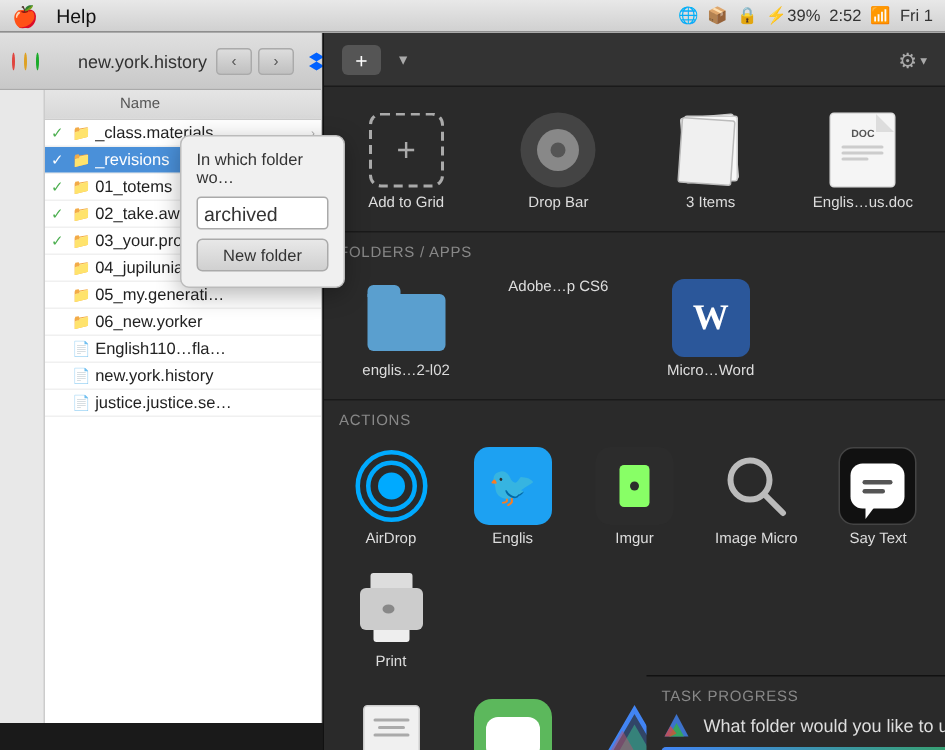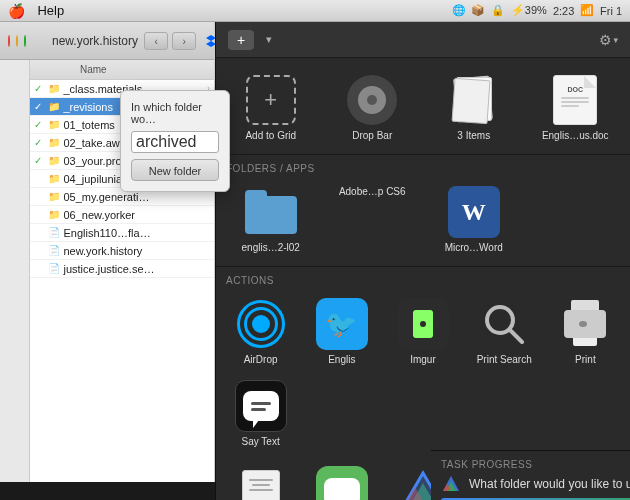--- a/index.html
+++ b/index.html
@@ -52,21 +52,21 @@
 
     .finder-statusbar { position: absolute; bottom: 0; width: 215px; height: 20px; background: linear-gradient(to bottom, #e0e0e0, #d0d0d0); border-top: 1px solid #bbb; display: flex; align-items: center; padding: 0 8px; font-size: 10px; color: #555; }
 
     
     .folder-popover {
       position: absolute; top: 90px; left: 120px; z-index: 50;
       background: #f0f0f0; border: 1px solid #bbb; border-radius: 6px;
       box-shadow: 0 4px 16px rgba(0,0,0,0.3); padding: 10px; width: 110px;
     }
     .folder-popover-title { font-size: 11px; color: #333; margin-bottom: 6px; }
-    .folder-popover-input { width: 100%; height: 22px; border: 1px solid #aaa; border-radius: 3px; background: #fff; font-size: 16px; padding: 0 4px; color: #333; margin-bottom: 6px; }
+    .folder-popover-input { width: 100%; height: 22px; border: 1px solid #aaa; border-radius: 3px; background: #fff; font-size: 13px; padding: 0 4px; color: #333; margin-bottom: 6px; }
     .folder-popover-btn { width: 100%; height: 22px; background: linear-gradient(to bottom, #e8e8e8, #d0d0d0); border: 1px solid #aaa; border-radius: 4px; font-size: 11px; color: #333; cursor: pointer; text-align: center; line-height: 22px; }
 
     
     .dropzone-panel {
       position: absolute; top: 22px; left: 215px; width: 415px; height: 478px;
       background: #2a2a2a; border-left: 1px solid #111;
     }
 
     
     .dz-header {
@@ -192,21 +192,21 @@
 <div class="menubar">
   <div class="menubar-left">
     <span class="menubar-apple">🍎</span>
     <span class="menubar-item">Help</span>
   </div>
   <div class="menubar-right">
     <span>🌐</span>
     <span>📦</span>
     <span>🔒</span>
     <span>⚡39%</span>
-    <span>2:23</span>
+    <span>2:52</span>
     <span>📶</span>
     <span>Fri 1</span>
   </div>
 </div>
 
 <div class="finder-window">
   <div class="finder-toolbar">
     <div class="finder-toolbar-btn btn-close"></div>
     <div class="finder-toolbar-btn btn-min"></div>
     <div class="finder-toolbar-btn btn-max"></div>
@@ -412,48 +412,48 @@
     </div>
     <div class="dz-item">
       <div class="dz-icon">
         <div class="icon-imgsearch">
           <svg width="48" height="48" viewBox="0 0 48 48">
             <circle cx="20" cy="20" r="13" stroke="#bbb" stroke-width="4" fill="none"></circle>
             <line x1="30" y1="30" x2="42" y2="42" stroke="#bbb" stroke-width="4" stroke-linecap="round"></line>
           </svg>
         </div>
       </div>
-      <span class="dz-label">Print Search</span>
+      <span class="dz-label">Image Micro</span>
+    </div>
+    <div class="dz-item">
+      <div class="dz-icon">
+        <div class="icon-saytext">
+          <div class="speech-bubble">
+            <div class="speech-lines">
+              <div class="speech-line"></div>
+              <div class="speech-line"></div>
+            </div>
+          </div>
+        </div>
+      </div>
+      <span class="dz-label">Say Text</span>
     </div>
     <div class="dz-item">
       <div class="dz-icon">
         <div class="icon-print">
           <div style="position:relative;width:42px;height:42px;display:flex;align-items:center;justify-content:center;">
             <div class="printer-body">
               <div class="printer-top"></div>
               <div class="printer-out"></div>
               <div style="width:8px;height:6px;background:#888;border-radius:50%;margin-right:4px;"></div>
             </div>
           </div>
         </div>
       </div>
       <span class="dz-label">Print</span>
-    </div>
-    <div class="dz-item">
-      <div class="dz-icon">
-        <div class="icon-saytext">
-          <div class="speech-bubble">
-            <div class="speech-lines">
-              <div class="speech-line"></div>
-              <div class="speech-line"></div>
-            </div>
-          </div>
-        </div>
-      </div>
-      <span class="dz-label">Say Text</span>
     </div>
   </div>
 
   <div class="dz-grid">
     <div class="dz-item">
       <div class="dz-icon">
         <div class="icon-sharetext">
           <div class="share-doc">
             <div class="share-line"></div>
             <div class="share-line" style="width:18px;"></div>

